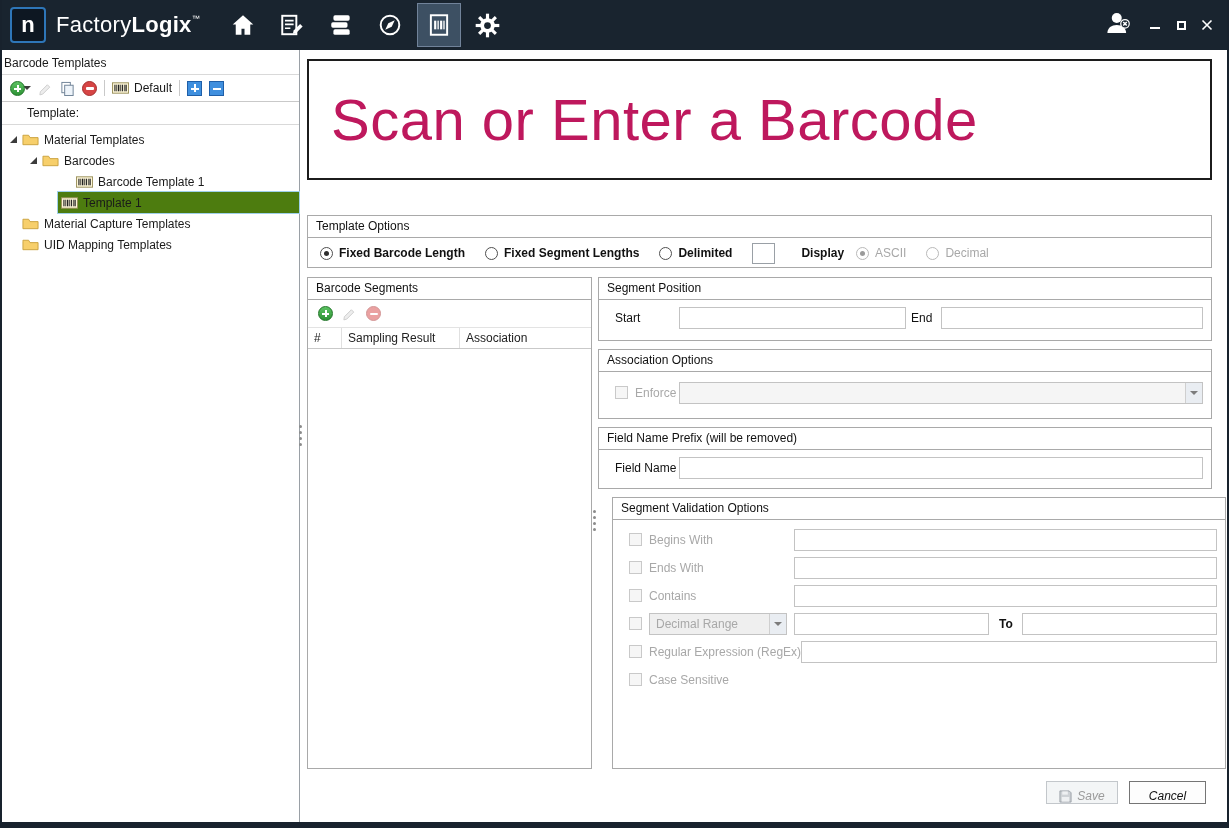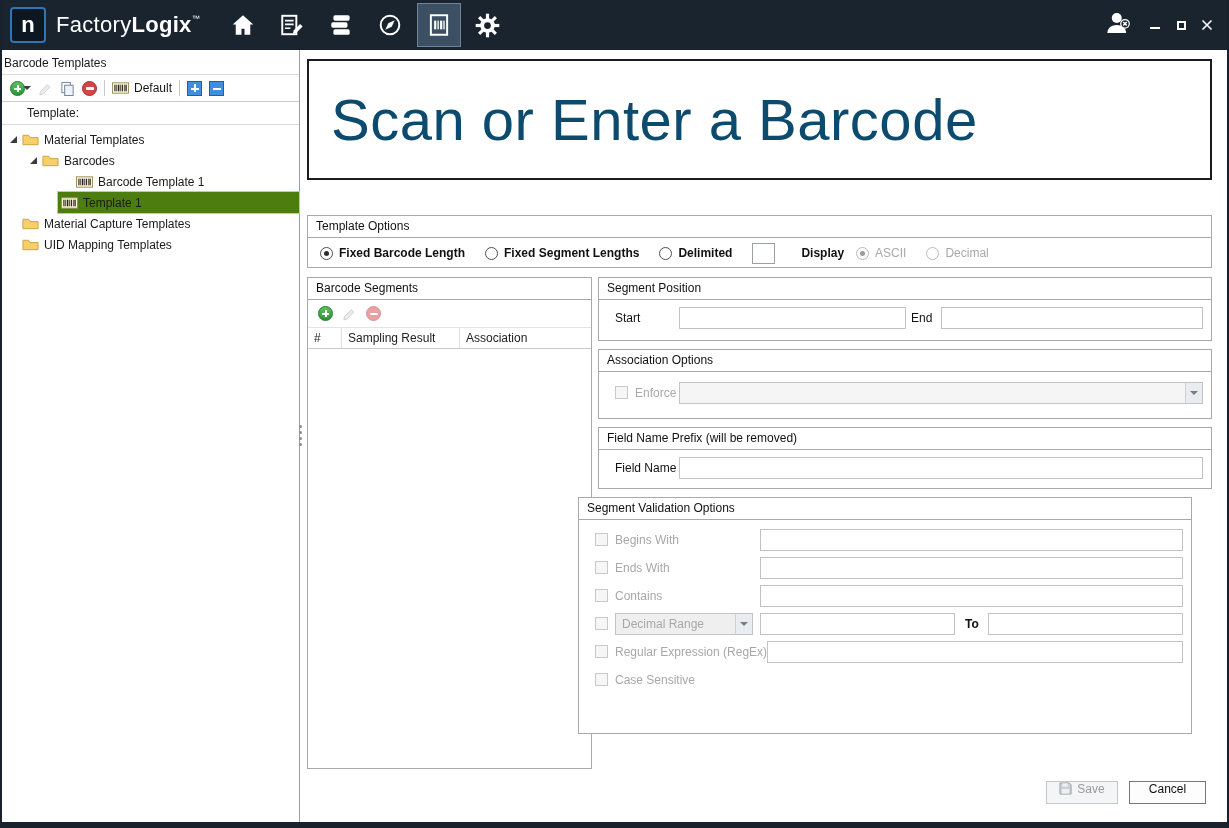--- a/index.html
+++ b/index.html
@@ -53,21 +53,21 @@
   .ticon { display:flex; align-items:center; margin-right:5px; }
   .sel-wrap { display:flex; align-items:center; flex:1; height:21px; }
   .sel-wrap.selected { background:#4d7c0f; outline:1px solid #9fd0ea; }
 
   .sb-splitter { position:absolute; right:-3px; top:375px; display:flex; flex-direction:column; gap:3px; z-index:5; }
   .sb-splitter i, .mid-splitter i { width:3px; height:3px; background:#8b8b8b; border-radius:50%; display:block; }
   .mid-splitter { position:absolute; left:591px; top:460px; display:flex; flex-direction:column; gap:3px; }
 
   
   .scanbox { position:absolute; left:305px; top:9px; width:905px; height:121px; border:2px solid #1c1c1c; display:flex; align-items:center; padding-left:22px; }
-  .scantext { font-size:58px; font-weight:300; color:#0c4a6e; letter-spacing:.5px; white-space:nowrap; }
+  .scantext { font-size:58px; font-weight:300; color:#be185d; letter-spacing:.5px; white-space:nowrap; }
 
   .group { position:absolute; border:1px solid #a9a9a9; background:#fff; }
   .group-title { height:22px; line-height:21px; padding:0 8px; border-bottom:1px solid #a9a9a9; font-size:12px; color:#111; }
 
   
   .to-row { display:flex; align-items:center; padding:0 12px; height:30px; gap:6px; font-size:12px; }
   .radio { width:13px; height:13px; border-radius:50%; border:1px solid #4f4f4f; background:#fff; position:relative; flex:0 0 auto; }
   .radio.checked::after { content:""; position:absolute; inset:3px; background:#2d2d2d; border-radius:50%; }
   .radio.disabled { border-color:#b9b9b9; }
   .radio.disabled.checked::after { background:#9b9b9b; }
@@ -86,21 +86,21 @@
   .tinput { position:absolute; height:22px; border:1px solid #c3c3c3; font-size:12px; padding:0 5px; font-family:"Liberation Sans",sans-serif; background:#fff; }
   .cb { position:absolute; width:13px; height:13px; border:1px solid #9d9d9d; background:#fff; }
   .cb.disabled { border-color:#c9c9c9; background:#f6f6f6; }
   .combo { position:absolute; height:22px; border:1px solid #c3c3c3; background:#f5f5f5; display:flex; align-items:center; }
   .combo .val { flex:1; font-size:12px; color:#a8a8a8; padding:0 6px; white-space:nowrap; overflow:hidden; }
   .combo .arrow { width:17px; height:100%; border-left:1px solid #cfcfcf; background:#e9edf2; display:flex; align-items:center; justify-content:center; }
   .combo .arrow i { width:0; height:0; border-left:4px solid transparent; border-right:4px solid transparent; border-top:4px solid #7c7c7c; }
   .to-bold { font-weight:700; color:#111; }
 
   
-  .btn { position:absolute; height:23px; font-size:12px; font-family:"Liberation Sans",sans-serif; display:flex; align-items:flex-start; justify-content:center; gap:5px; cursor:pointer; }
+  .btn { position:absolute; height:23px; font-size:12px; font-family:"Liberation Sans",sans-serif; display:flex; align-items:flex-end; justify-content:center; gap:5px; cursor:pointer;font-style:italic; }
   .btn.save { left:1044px; top:731px; width:72px; background:#f3f5f6; border:1px solid #c3c7cb; color:#9a9a9a; }
   .btn.cancel { left:1127px; top:731px; width:77px; background:#fdfdfd; border:1px solid #757575; color:#111; }
 </style>
 </head>
 <body>
 
 <div class="window">
 
   <div class="titlebar">
     <div class="logo">
@@ -393,21 +393,21 @@
           </span>
       </div>
     </div>
 
     <div class="group" style="left:596px; top:377px; width:614px; height:62px;">
       <div class="group-title">Field Name Prefix (will be removed)</div>
       <span class="flabel" style="left:16px; top:33px;">Field Name</span>
       <input class="tinput" style="left: 80px; top: 29px; width: 524px;" value="">
     </div>
 
-    <div class="group" style="left:576px; top:447px; width:614px; height:237px;">
+    <div class="group" style="left:610px; top:447px; width:614px; height:272px;">
       <div class="group-title">Segment Validation Options</div>
 
       <span class="cb disabled" style="left:16px; top:35px;"></span>
       <span class="flabel gray" style="left:36px; top:35px;">Begins With</span>
       <input class="tinput" style="left: 181px; top: 31px; width: 423px;" value="">
 
       <span class="cb disabled" style="left:16px; top:63px;"></span>
       <span class="flabel gray" style="left:36px; top:63px;">Ends With</span>
       <input class="tinput" style="left: 181px; top: 59px; width: 423px;" value="">
 

